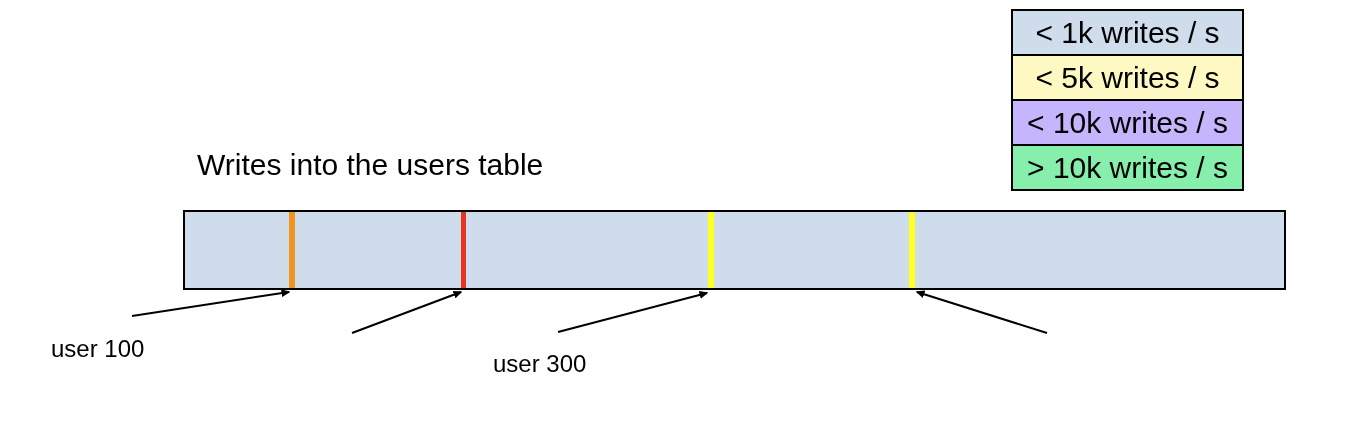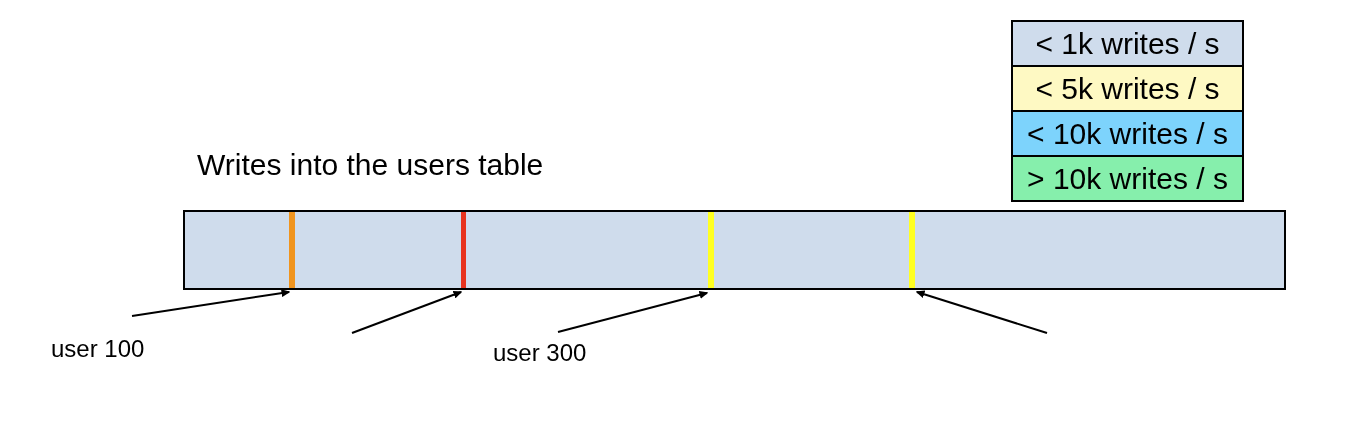--- a/index.html
+++ b/index.html
@@ -24,21 +24,21 @@
     top: 148px;
     font-size: 30px;
     line-height: 1.1;
     white-space: nowrap;
   }
 
   
   .legend {
     position: absolute;
     left: 1011px;
-    top: 20px;
+    top: 9px;
     width: 233px;
   }
   .legend-row {
     box-sizing: border-box;
     width: 233px;
     height: 47px;
     border: 2px solid #000000;
     margin-top: -2px;
     display: flex;
     align-items: center;
@@ -77,38 +77,38 @@
 
   
   .user-label {
     position: absolute;
     font-size: 24px;
     line-height: 1.1;
     white-space: nowrap;
   }
   .user-label.u100 { left: 51px;  top: 336px; }
   .user-label.u200 { left: 272px; top: 351px; }
-  .user-label.u300 { left: 493px; top: 340px; }
+  .user-label.u300 { left: 493px; top: 351px; }
   .user-label.u400 { left: 965px; top: 351px; }
 </style>
 </head>
 <body>
 
 <div class="canvas">
 
   <div class="diagram-title">Writes into the users table</div>
 
   <div class="legend">
     <div class="legend-row" style="background-color: rgb(207, 220, 236);">
       <span>&lt; 1k writes / s</span>
     </div>
     <div class="legend-row" style="background-color: #fef9c3;">
       <span>&lt; 5k writes / s</span>
     </div>
-    <div class="legend-row" style="background-color: #7dd3fc;">
+    <div class="legend-row" style="background-color: #c4b5fd;">
       <span>&lt; 10k writes / s</span>
     </div>
     <div class="legend-row" style="background-color: #86efac;">
       <span>&gt; 10k writes / s</span>
     </div>
   </div>
 
   <div class="users-bar" style="background-color: rgb(207, 220, 236);">
     <div class="tick" style="left: 104px; width: 6px; background-color: rgb(240, 148, 30);"></div>
     <div class="tick" style="left: 276px; width: 5px; background-color: rgb(232, 51, 30);"></div>

